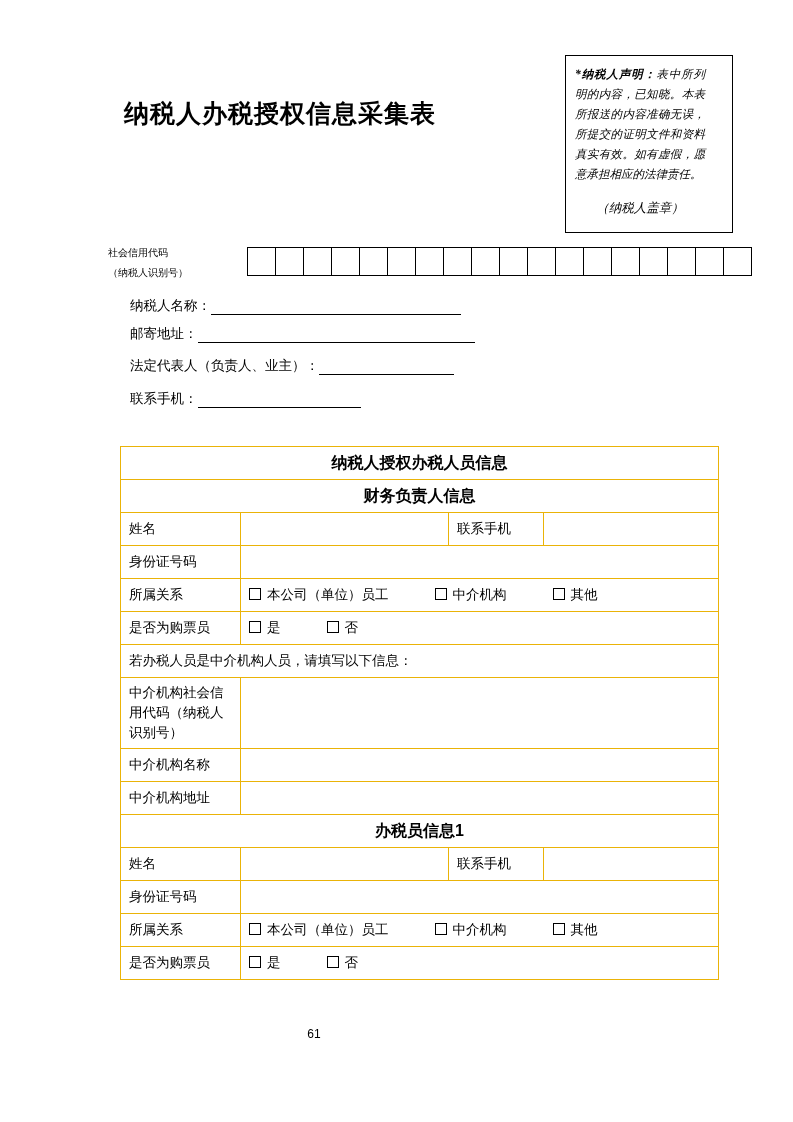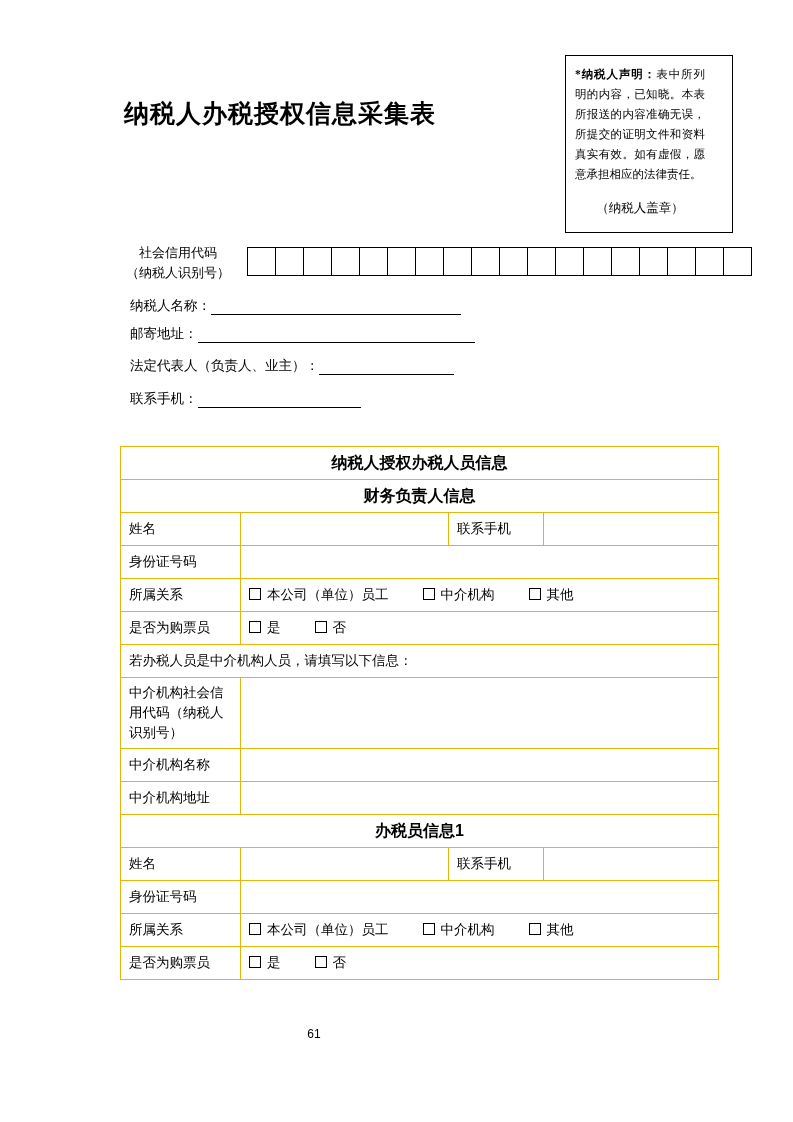--- a/index.html
+++ b/index.html
@@ -27,20 +27,21 @@
     position: absolute;
     left: 565px;
     top: 55px;
     width: 168px;
     min-height: 178px;
     border: 1px solid #000;
     box-sizing: border-box;
     padding: 8px 27px 6px 9px;
     font-size: 11.5px;
     line-height: 20px;
+    font-style: italic;
   }
   .declaration .dec-text {
     text-align: justify;
     text-justify: inter-ideograph;
   }
   .declaration .dec-strong {
     font-weight: bold;
   }
   .declaration .dec-seal {
     margin-top: 14px;
@@ -87,22 +88,22 @@
   .grpbox {
     display: flex;
   }
 
   
   .credit-label {
     position: absolute;
     left: 108px;
     top: 243px;
     width: 140px;
-    text-align: center;
-    font-size: 13px;
+    text-align: left;
+    font-size: 10px;
     line-height: 20px;
   }
   .credit-boxes {
     position: absolute;
     left: 248px;
     top: 247px;
     display: flex;
   }
   .credit-boxes .cellbox {
     width: 29px;
@@ -151,21 +152,21 @@
     font-family: "Liberation Sans", "DejaVu Sans", sans-serif;
   }
   td.label-cell {
     width: 120px;
   }
   td.phone-label {
     width: 95px;
   }
   .ckline {
     display: flex;
-    gap: 0;
+    gap: 12px;
   }
   .ckopt {
     margin-right: 34px;
     white-space: nowrap;
   }
   .ckopt:last-child { margin-right: 15px; }
   .ckbox {
     display: inline-block;
     width: 10px;
     height: 10px;

